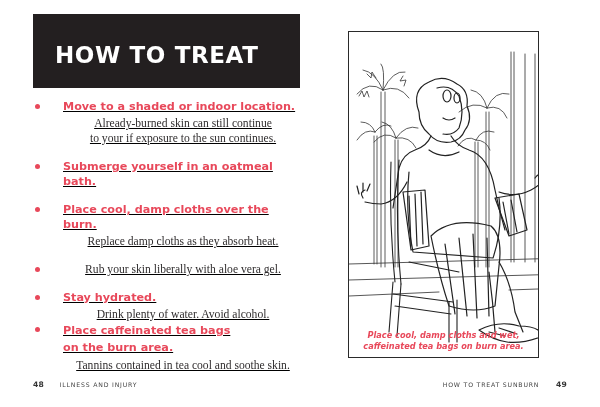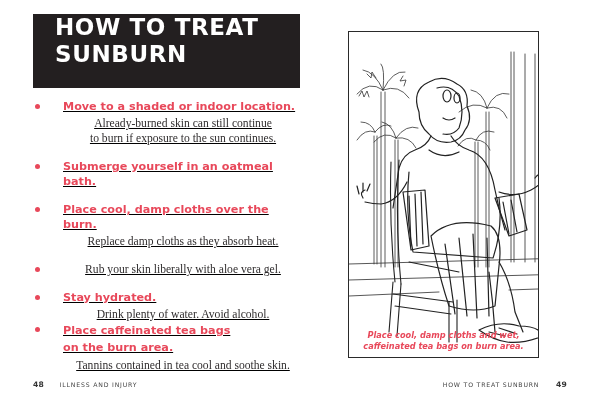--- a/index.html
+++ b/index.html
@@ -2,21 +2,21 @@
 <html style="--accent: #e8485a;"><head>
   <meta charset="utf-8">
   <style>
     * { margin: 0; padding: 0; box-sizing: border-box; }
     html, body { width: 600px; height: 407px; background: #ffffff; overflow: hidden; }
     body { position: relative; font-family: "DejaVu Sans", sans-serif; }
 
     .title-box {
       position: absolute; left: 33px; top: 14px; width: 267px; height: 74px;
       background: #231f20; color: #ffffff;
-      padding: 0 0 0 22px;
+      padding: 28px 0 0 22px;
     }
     .title-box .line {
       display: block; font-family: "DejaVu Sans", sans-serif; font-weight: bold;
       font-size: 23px; line-height: 27px; letter-spacing: 0.6px;
     }
 
     .tips { position: absolute; left: 33px; top: 99px; width: 270px; list-style: none; }
     .tip { position: relative; padding-left: 30px; text-decoration: underline; }
     .tip .bullet {
       position: absolute; left: 2px; top: 5px; width: 5px; height: 5px;
@@ -50,29 +50,28 @@
     .folio-left { left: 33px; }
     .folio-left .num { margin-right: 13px; }
     .folio-right { right: 33px; }
     .folio-right .num { margin-left: 14px; }
   </style>
 </head>
 <body>
 
 <div class="title-box">
   <span class="line">HOW TO TREAT</span>
-  <span class="line">SUNBURN</span>
 </div>
 
 <ul class="tips">
   <li class="tip" style="margin-bottom:13px;">
     <span class="bullet"></span>
     <span class="heading">Move to a shaded or indoor location.</span>
     <span class="body">Already-burned skin can still continue</span>
-    <span class="body" style="margin-top:0">to burn if exposure to the sun continues.</span>
+    <span class="body" style="margin-top:0">to your if exposure to the sun continues.</span>
   </li>
   <li class="tip" style="margin-bottom:13px;">
     <span class="bullet"></span>
     <span class="heading">Submerge yourself in an oatmeal bath.</span>
   </li>
   <li class="tip" style="margin-bottom:13px;">
     <span class="bullet"></span>
     <span class="heading">Place cool, damp cloths over the burn.</span>
     <span class="body">Replace damp cloths as they absorb heat.</span>
   </li>

